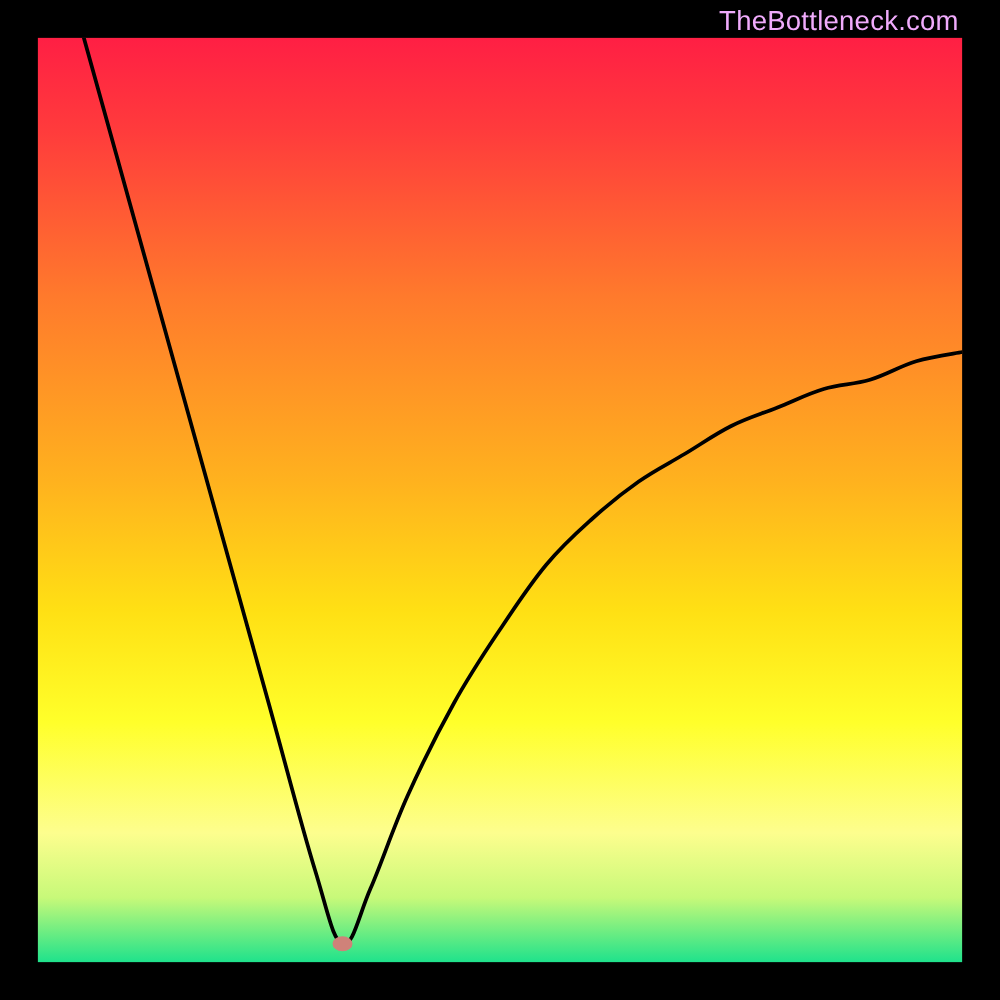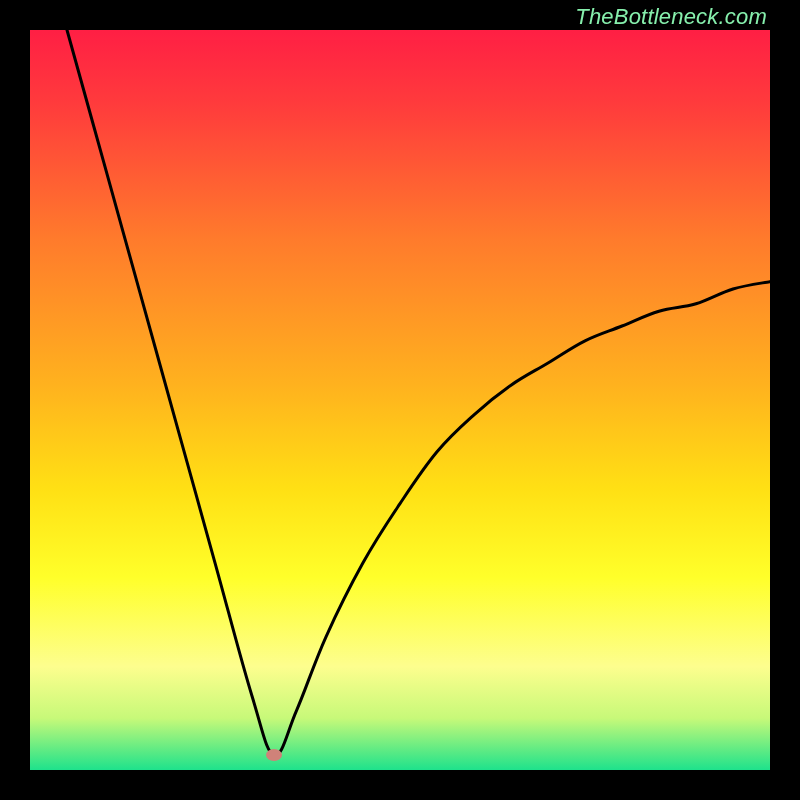--- a/index.html
+++ b/index.html
@@ -22,25 +22,24 @@
   .gradient-bg {
     position: absolute;
     inset: 0;
     width: 100%;
     height: 100%;
   }
   .watermark {
     position: absolute;
     top: 4px;
     right: 33px;
-    color: #86efac;
+    color: #f0abfc;
     font-size: 22px;
     font-weight: 500;
     letter-spacing: 0.2px;
-    font-style: italic;
   }
   .curve-svg {
     position: absolute;
     inset: 0;
     width: 100%;
     height: 100%;
     pointer-events: none;
   }
   .marker {
     position: absolute;

